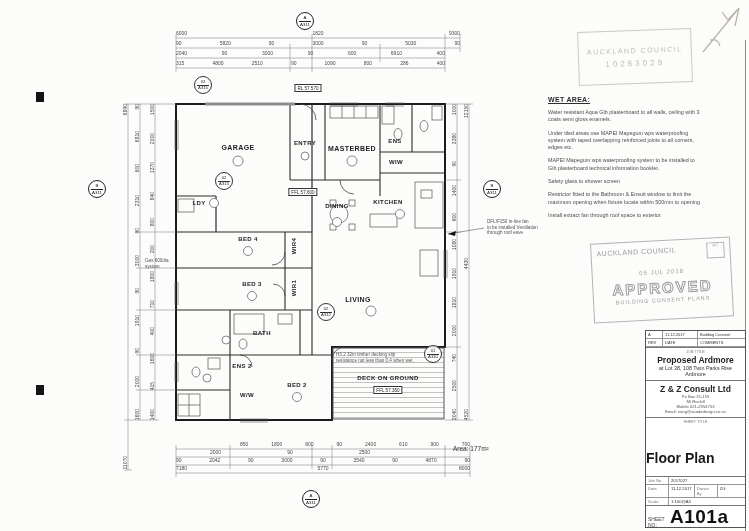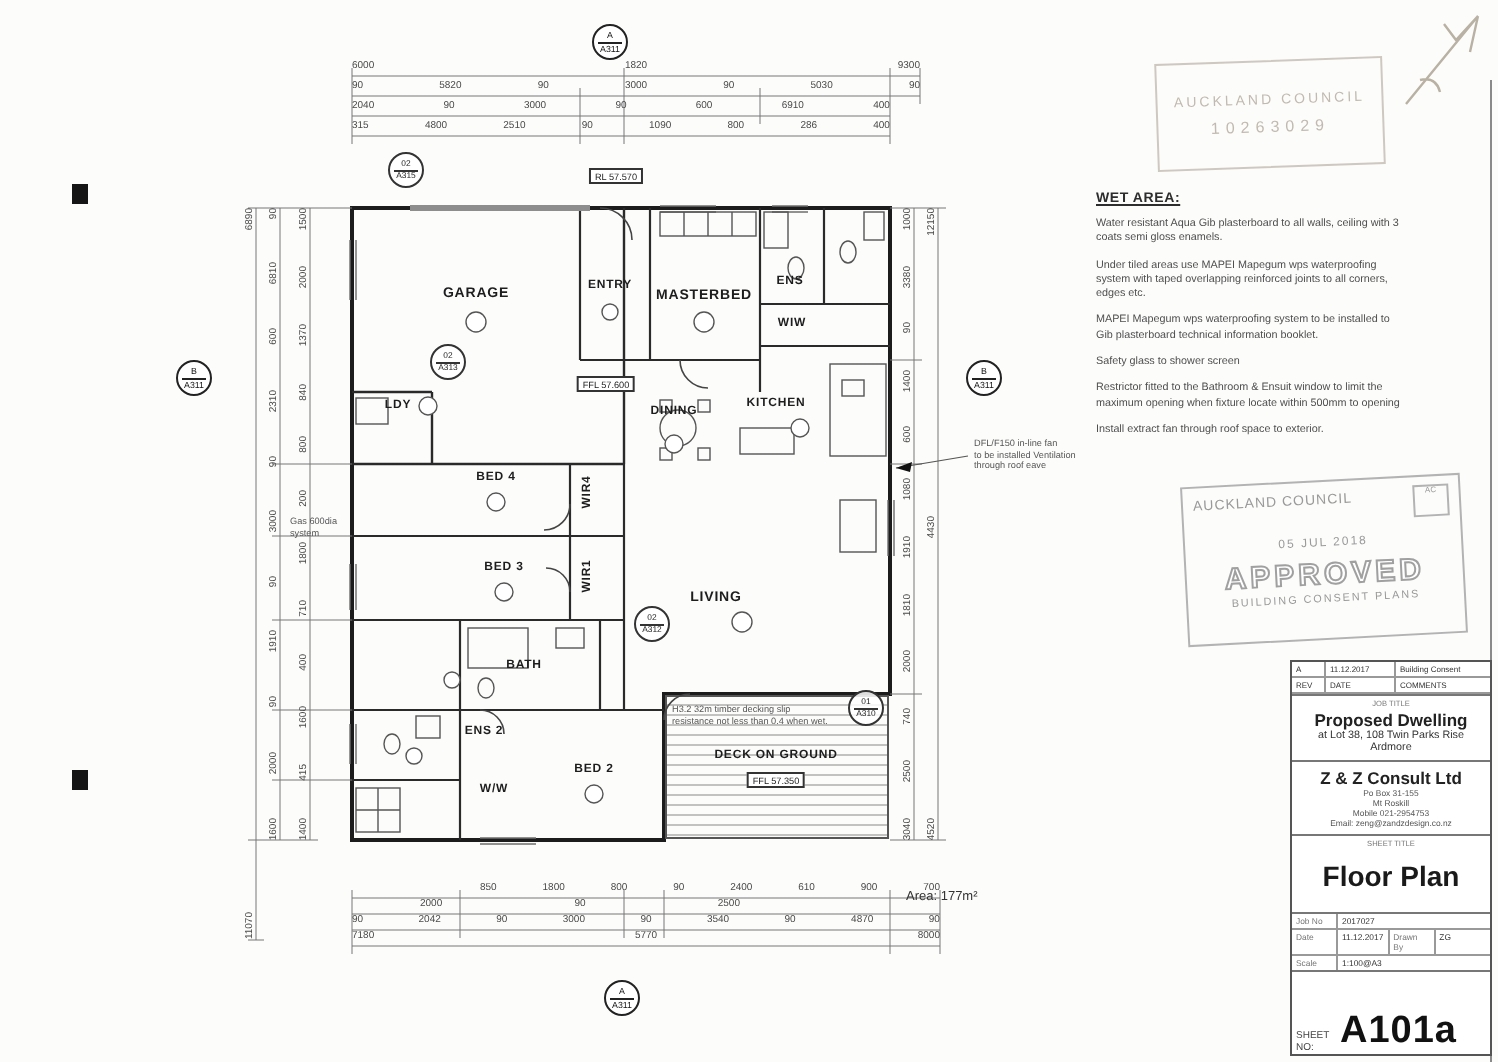--- a/index.html
+++ b/index.html
@@ -50,21 +50,21 @@
   #rev-table .r{display:flex;border-bottom:.5px solid #999;}
   #rev-table .r div{padding:1px 2px;font-size:4px;}
   #rev-table .c1{width:12px;border-right:.5px solid #999;}
   #rev-table .c2{width:30px;border-right:.5px solid #999;}
   #rev-table .c3{flex:1;}
   .tb-label{font-size:3.8px;color:#777;text-align:center;padding-top:2px;}
   .tb-project{text-align:center;font-weight:bold;font-size:8.5px;color:#222;padding:1px 2px 0;}
   .tb-addr{text-align:center;font-size:5.4px;color:#333;}
   .tb-company{text-align:center;font-weight:bold;font-size:8.5px;color:#222;padding-top:3px;}
   .tb-co-line{text-align:center;font-size:4.2px;color:#555;}
-  .tb-sheet-title{text-align:center;font-weight:bold;font-size:14px;color:#1a1a1a;padding:6px 0 10px;}
+  .tb-sheet-title{text-align:left;font-weight:bold;font-size:14px;color:#1a1a1a;padding:6px 0 10px;margin-top:20px;}
   #tb-meta .r{display:flex;border-bottom:.5px solid #999;}
   #tb-meta .r div{padding:1px 2px;font-size:4.2px;border-right:.5px solid #999;}
   #tb-meta .lab{width:18px;color:#777;}
   #tb-meta .val{flex:1;border-right:none !important;}
   #tb-sheetno{display:flex;align-items:flex-end;flex:1;}
   #tb-sheetno .lab{font-size:5px;color:#444;padding:0 2px;width:20px;line-height:1.2;}
   #tb-sheetno .no{font-size:19px;font-weight:bold;color:#111;letter-spacing:.5px;}
   
   .frame-line{position:absolute;background:#8a8a8a;}
   .bind-mark{position:absolute;width:8px;height:10px;background:#151515;}
@@ -412,21 +412,21 @@
       <div class="c2">11.12.2017</div>
       <div class="c3">Building Consent</div>
     </div>
     <div class="r">
       <div class="c1">REV</div>
       <div class="c2">DATE</div>
       <div class="c3">COMMENTS</div>
     </div>
   </div>
   <div class="tb-label">JOB TITLE</div>
-  <div class="tb-project">Proposed Dwelling</div>
+  <div class="tb-project">Proposed Ardmore</div>
   <div class="tb-addr">at Lot 38, 108 Twin Parks Rise</div>
   <div class="tb-addr tb-row" style="padding-bottom:3px;">Ardmore</div>
   <div class="tb-company">Z &amp; Z Consult Ltd</div>
   <div class="tb-co-line">Po Box 31-155</div>
   <div class="tb-co-line">Mt Roskill</div>
   <div class="tb-co-line">Mobile 021-2954753</div>
   <div class="tb-co-line tb-row" style="padding-bottom:3px;">Email: zeng@zandzdesign.co.nz</div>
   <div class="tb-label">SHEET TITLE</div>
   <div class="tb-sheet-title tb-row">Floor Plan</div>
   <div id="tb-meta" class="tb-row">

